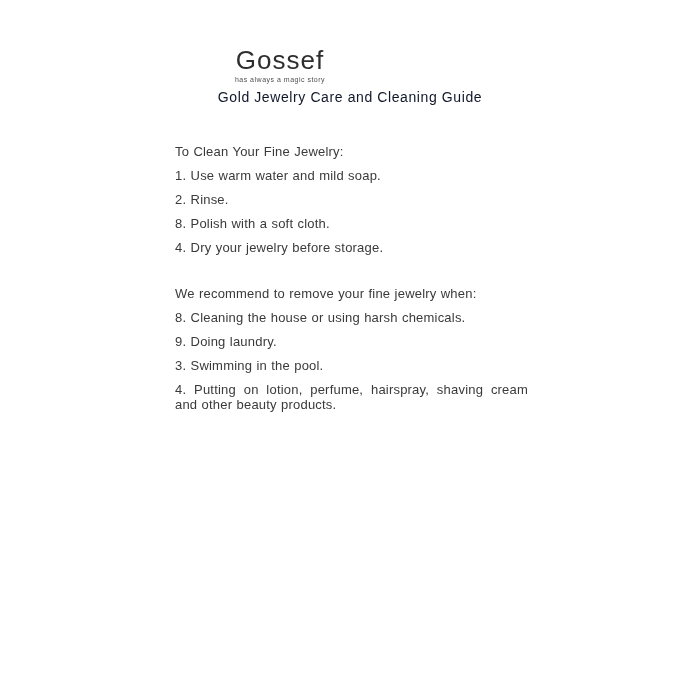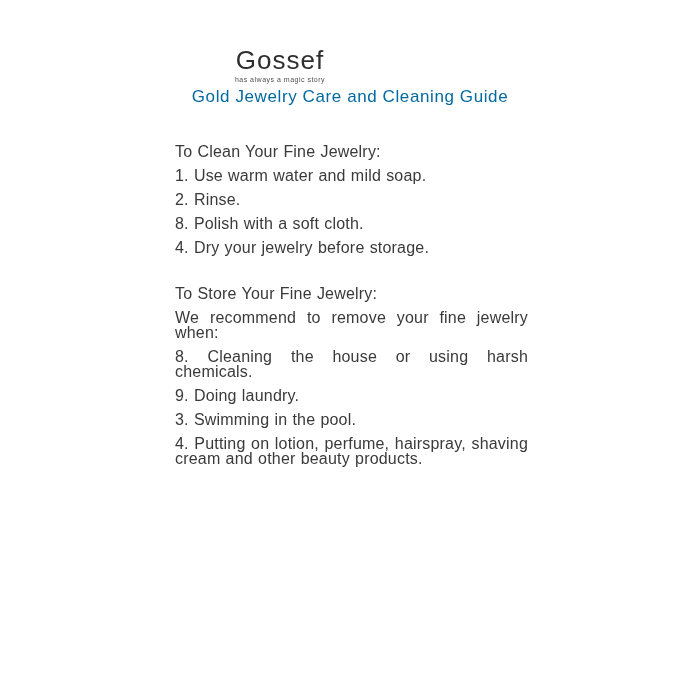--- a/index.html
+++ b/index.html
@@ -33,32 +33,32 @@
     letter-spacing: 0.5px;
     color: #4e4e4e;
   }
   .doc-title {
     position: absolute;
     top: 89px;
     left: 0;
     width: 700px;
     text-align: center;
     margin: 0;
-    font-size: 17px;
+    font-size: 14px;
     line-height: 16px;
     font-weight: 400;
     letter-spacing: 0.6px;
-    color: #0369a1;
+    color: #0f172a;
   }
   .content {
     position: absolute;
     top: 144px;
     left: 175px;
     width: 353px;
-    font-size: 16px;
+    font-size: 13px;
     line-height: 15px;
     letter-spacing: 0.2px;
     word-spacing: 0.5px;
     text-align: justify;
     color: #3a3a3a;
   }
   .content p { margin: 0 0 9px 0; }
   .section-gap { padding-top: 22px; }
   .section-heading { font-weight: 400; }
 </style>
@@ -78,21 +78,20 @@
 
     <div class="section">
       <p class="section-heading">To Clean Your Fine Jewelry:</p>
       <p class="item">1. Use warm water and mild soap.</p>
       <p class="item">2. Rinse.</p>
       <p class="item">8. Polish with a soft cloth.</p>
       <p class="item">4. Dry your jewelry before storage.</p>
     </div>
 
     <div class="section section-gap">
-      <p class="section-heading">To Store Your Fine Jewelry:</p>
     </div>
 
     <div class="section">
       <p class="section-heading">We recommend to remove your fine jewelry when:</p>
       <p class="item">8. Cleaning the house or using harsh chemicals.</p>
       <p class="item">9. Doing laundry.</p>
       <p class="item">3. Swimming in the pool.</p>
       <p class="item">4. Putting on lotion, perfume, hairspray, shaving cream and other beauty products.</p>
     </div>
 

